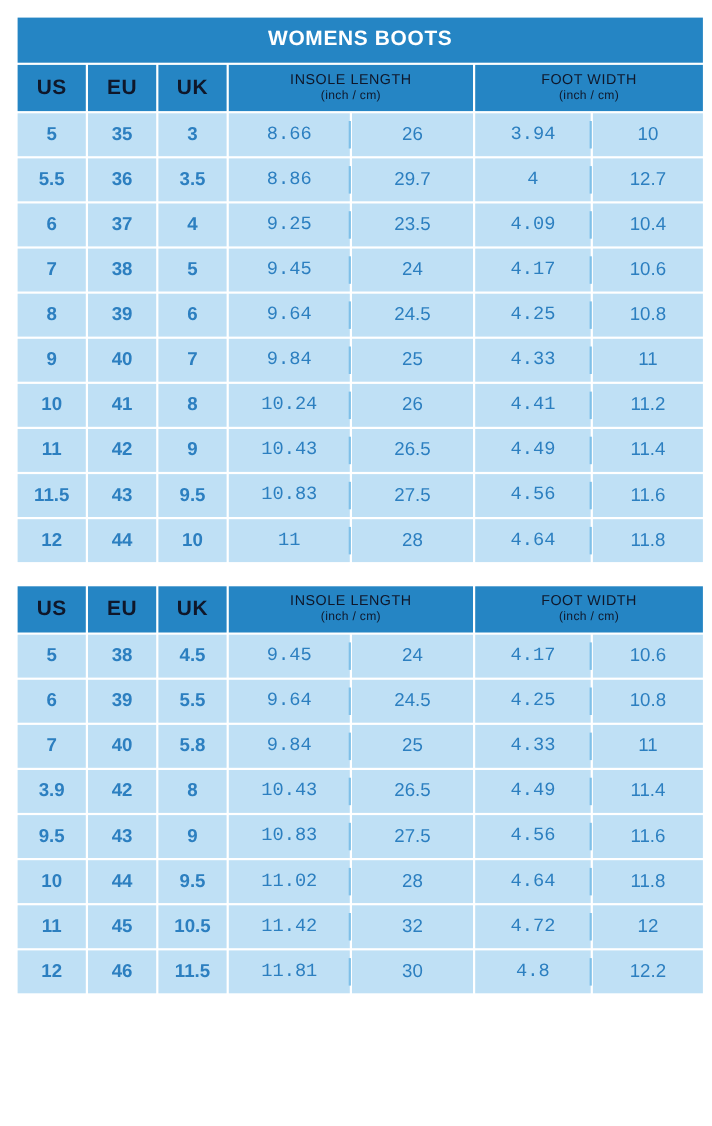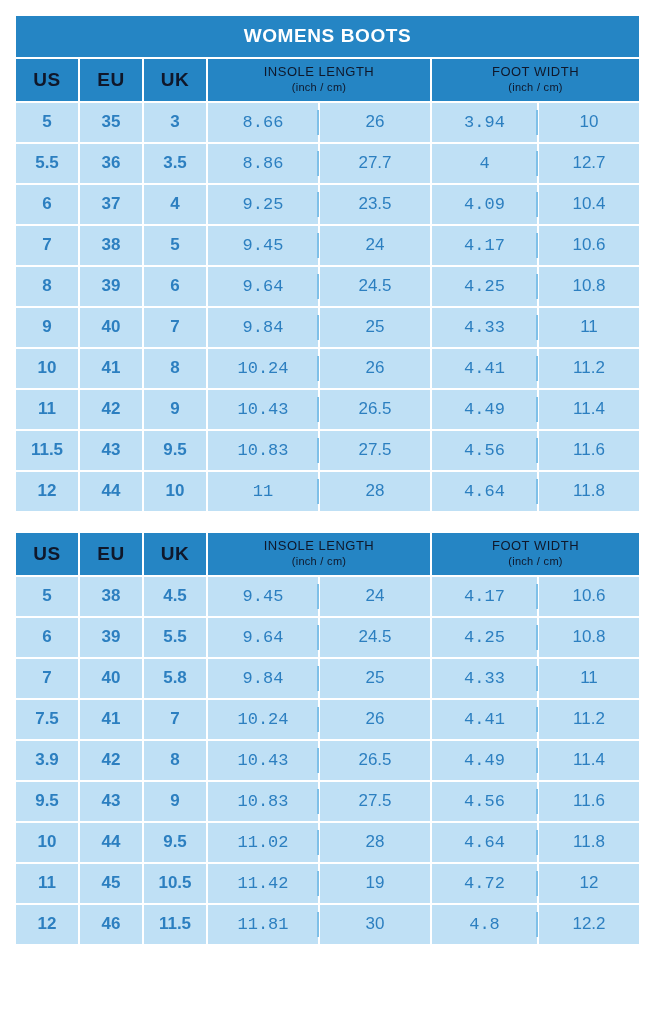--- a/index.html
+++ b/index.html
@@ -143,21 +143,21 @@
           <td class="val sep-left">8.66</td>
           <td class="val">26</td>
           <td class="val sep-left">3.94</td>
           <td class="val">10</td>
         </tr>
         <tr class="data-row">
           <td>5.5</td>
           <td>36</td>
           <td>3.5</td>
           <td class="val sep-left">8.86</td>
-          <td class="val">27.7</td>
+          <td class="val">29.7</td>
           <td class="val sep-left">4</td>
           <td class="val">12.7</td>
         </tr>
         <tr class="data-row">
           <td>6</td>
           <td>37</td>
           <td>4</td>
           <td class="val sep-left">9.25</td>
           <td class="val">23.5</td>
           <td class="val sep-left">4.09</td>
@@ -277,29 +277,20 @@
         <tr class="data-row">
           <td>7</td>
           <td>40</td>
           <td>5.8</td>
           <td class="val sep-left">9.84</td>
           <td class="val">25</td>
           <td class="val sep-left">4.33</td>
           <td class="val">11</td>
         </tr>
         <tr class="data-row">
-          <td>7.5</td>
-          <td>41</td>
-          <td>7</td>
-          <td class="val sep-left">10.24</td>
-          <td class="val">26</td>
-          <td class="val sep-left">4.41</td>
-          <td class="val">11.2</td>
-        </tr>
-        <tr class="data-row">
           <td>3.9</td>
           <td>42</td>
           <td>8</td>
           <td class="val sep-left">10.43</td>
           <td class="val">26.5</td>
           <td class="val sep-left">4.49</td>
           <td class="val">11.4</td>
         </tr>
         <tr class="data-row">
           <td>9.5</td>
@@ -317,21 +308,21 @@
           <td class="val sep-left">11.02</td>
           <td class="val">28</td>
           <td class="val sep-left">4.64</td>
           <td class="val">11.8</td>
         </tr>
         <tr class="data-row">
           <td>11</td>
           <td>45</td>
           <td>10.5</td>
           <td class="val sep-left">11.42</td>
-          <td class="val">19</td>
+          <td class="val">32</td>
           <td class="val sep-left">4.72</td>
           <td class="val">12</td>
         </tr>
         <tr class="data-row">
           <td>12</td>
           <td>46</td>
           <td>11.5</td>
           <td class="val sep-left">11.81</td>
           <td class="val">30</td>
           <td class="val sep-left">4.8</td>

